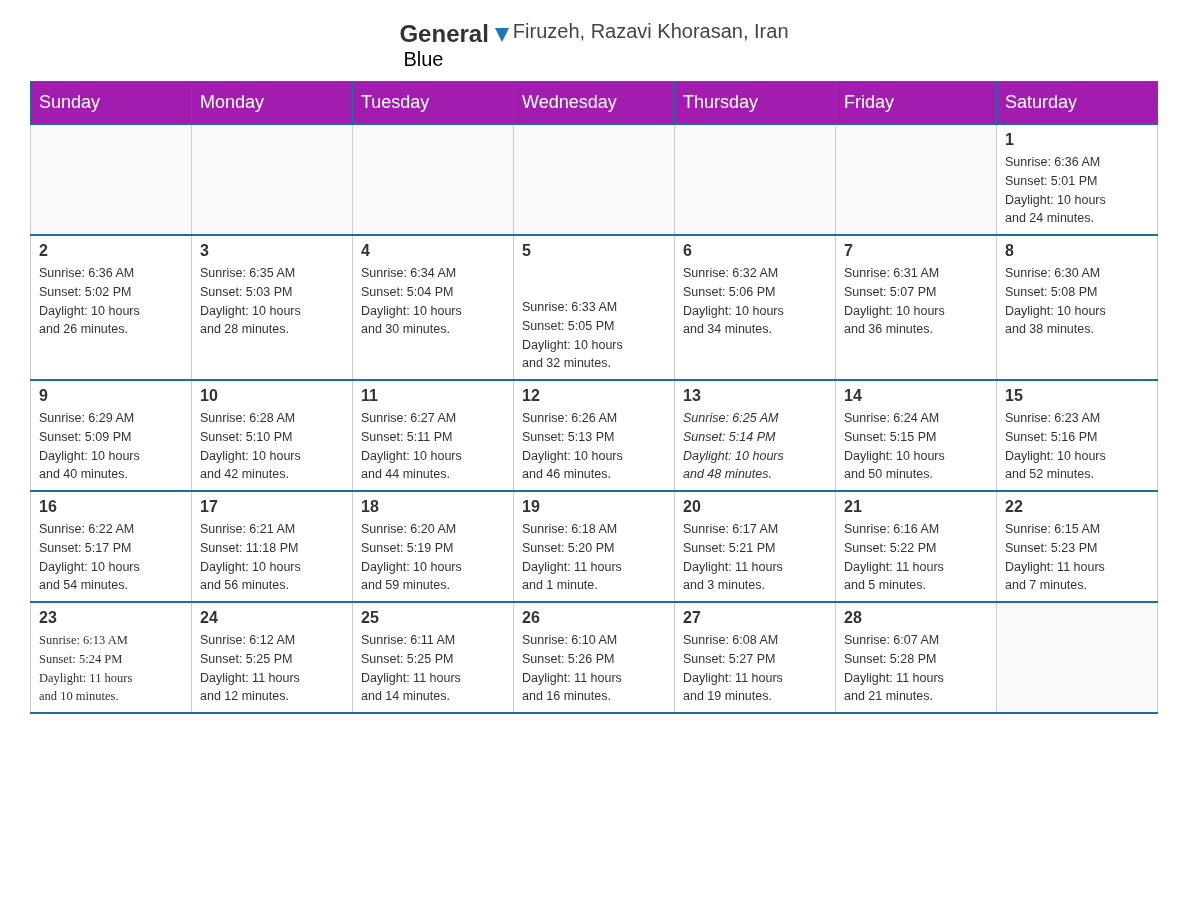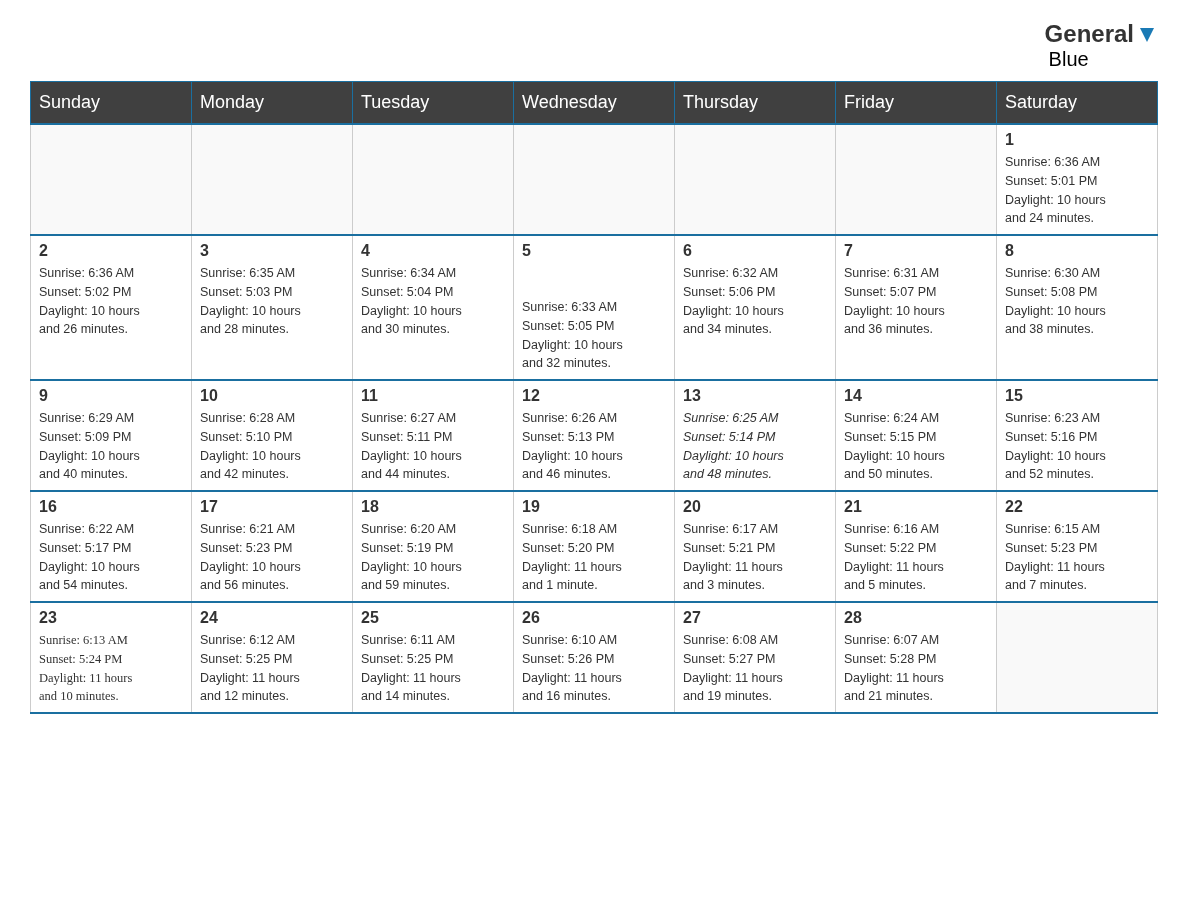--- a/index.html
+++ b/index.html
@@ -5,21 +5,21 @@
     * { box-sizing: border-box; margin: 0; padding: 0; }
     body {
       font-family: Arial, sans-serif;
       background: #fff;
       padding: 20px 30px;
       width: 1188px;
       min-height: 918px;
     }
     .header {
       display: flex;
-      justify-content: flex-end;
+      justify-content: center;
       align-items: flex-start;
       margin-bottom: 10px;
     }
     .logo-wrapper {
       display: flex;
       flex-direction: column;
     }
     .logo-line1 {
       display: flex;
       align-items: center;
@@ -36,21 +36,21 @@
       font-size: 20px;
       font-weight: normal;
       color: #444;
     }
     .calendar {
       width: 100%;
       border-collapse: collapse;
       border: 1px solid #999;
     }
     .calendar th {
-      background-color: #404040;
+      background-color: #a21caf;
       color: #fff;
       padding: 10px 8px;
       font-size: 18px;
       font-weight: normal;
       text-align: left;
       border: 1px solid #1a6fa0;
     }
     .calendar td {
       vertical-align: top;
       padding: 6px 8px;
@@ -88,20 +88,21 @@
       <span style="font-size:24px;font-weight:bold;color:#333;">General</span>
       <svg width="22" height="22" viewBox="0 0 22 22" style="margin-left:2px;margin-top:2px;">
         <polygon points="4,4 18,4 11,18" fill="#1a7ab5"></polygon>
       </svg>
     </div>
     <div>
       <span style="font-size:20px;font-weight:normal;color:#000000;margin-left:4px;">Blue</span>
     </div>
   </div>
   <div class="title-area">
+    <h2>Firuzeh, Razavi Khorasan, Iran</h2>
   </div>
 </div>
 
 <table class="calendar">
   <thead>
     <tr>
     <th>Sunday</th>
         <th>Monday</th>
         <th>Tuesday</th>
         <th>Wednesday</th>
@@ -232,21 +233,21 @@
         <td>
           <span class="day-number">16</span>
           <div class="day-info" style="white-space: pre-line;">Sunrise: 6:22 AM
 Sunset: 5:17 PM
 Daylight: 10 hours
 and 54 minutes.</div>
         </td>
         <td>
           <span class="day-number">17</span>
           <div class="day-info" style="white-space: pre-line;">Sunrise: 6:21 AM
-Sunset: 5:23 PM
+Sunset: 11:18 PM
 Daylight: 10 hours
 and 56 minutes.</div>
         </td>
         <td>
           <span class="day-number">18</span>
           <div class="day-info" style="white-space: pre-line;">Sunrise: 6:20 AM
 Sunset: 5:19 PM
 Daylight: 10 hours
 and 59 minutes.</div>
         </td>

